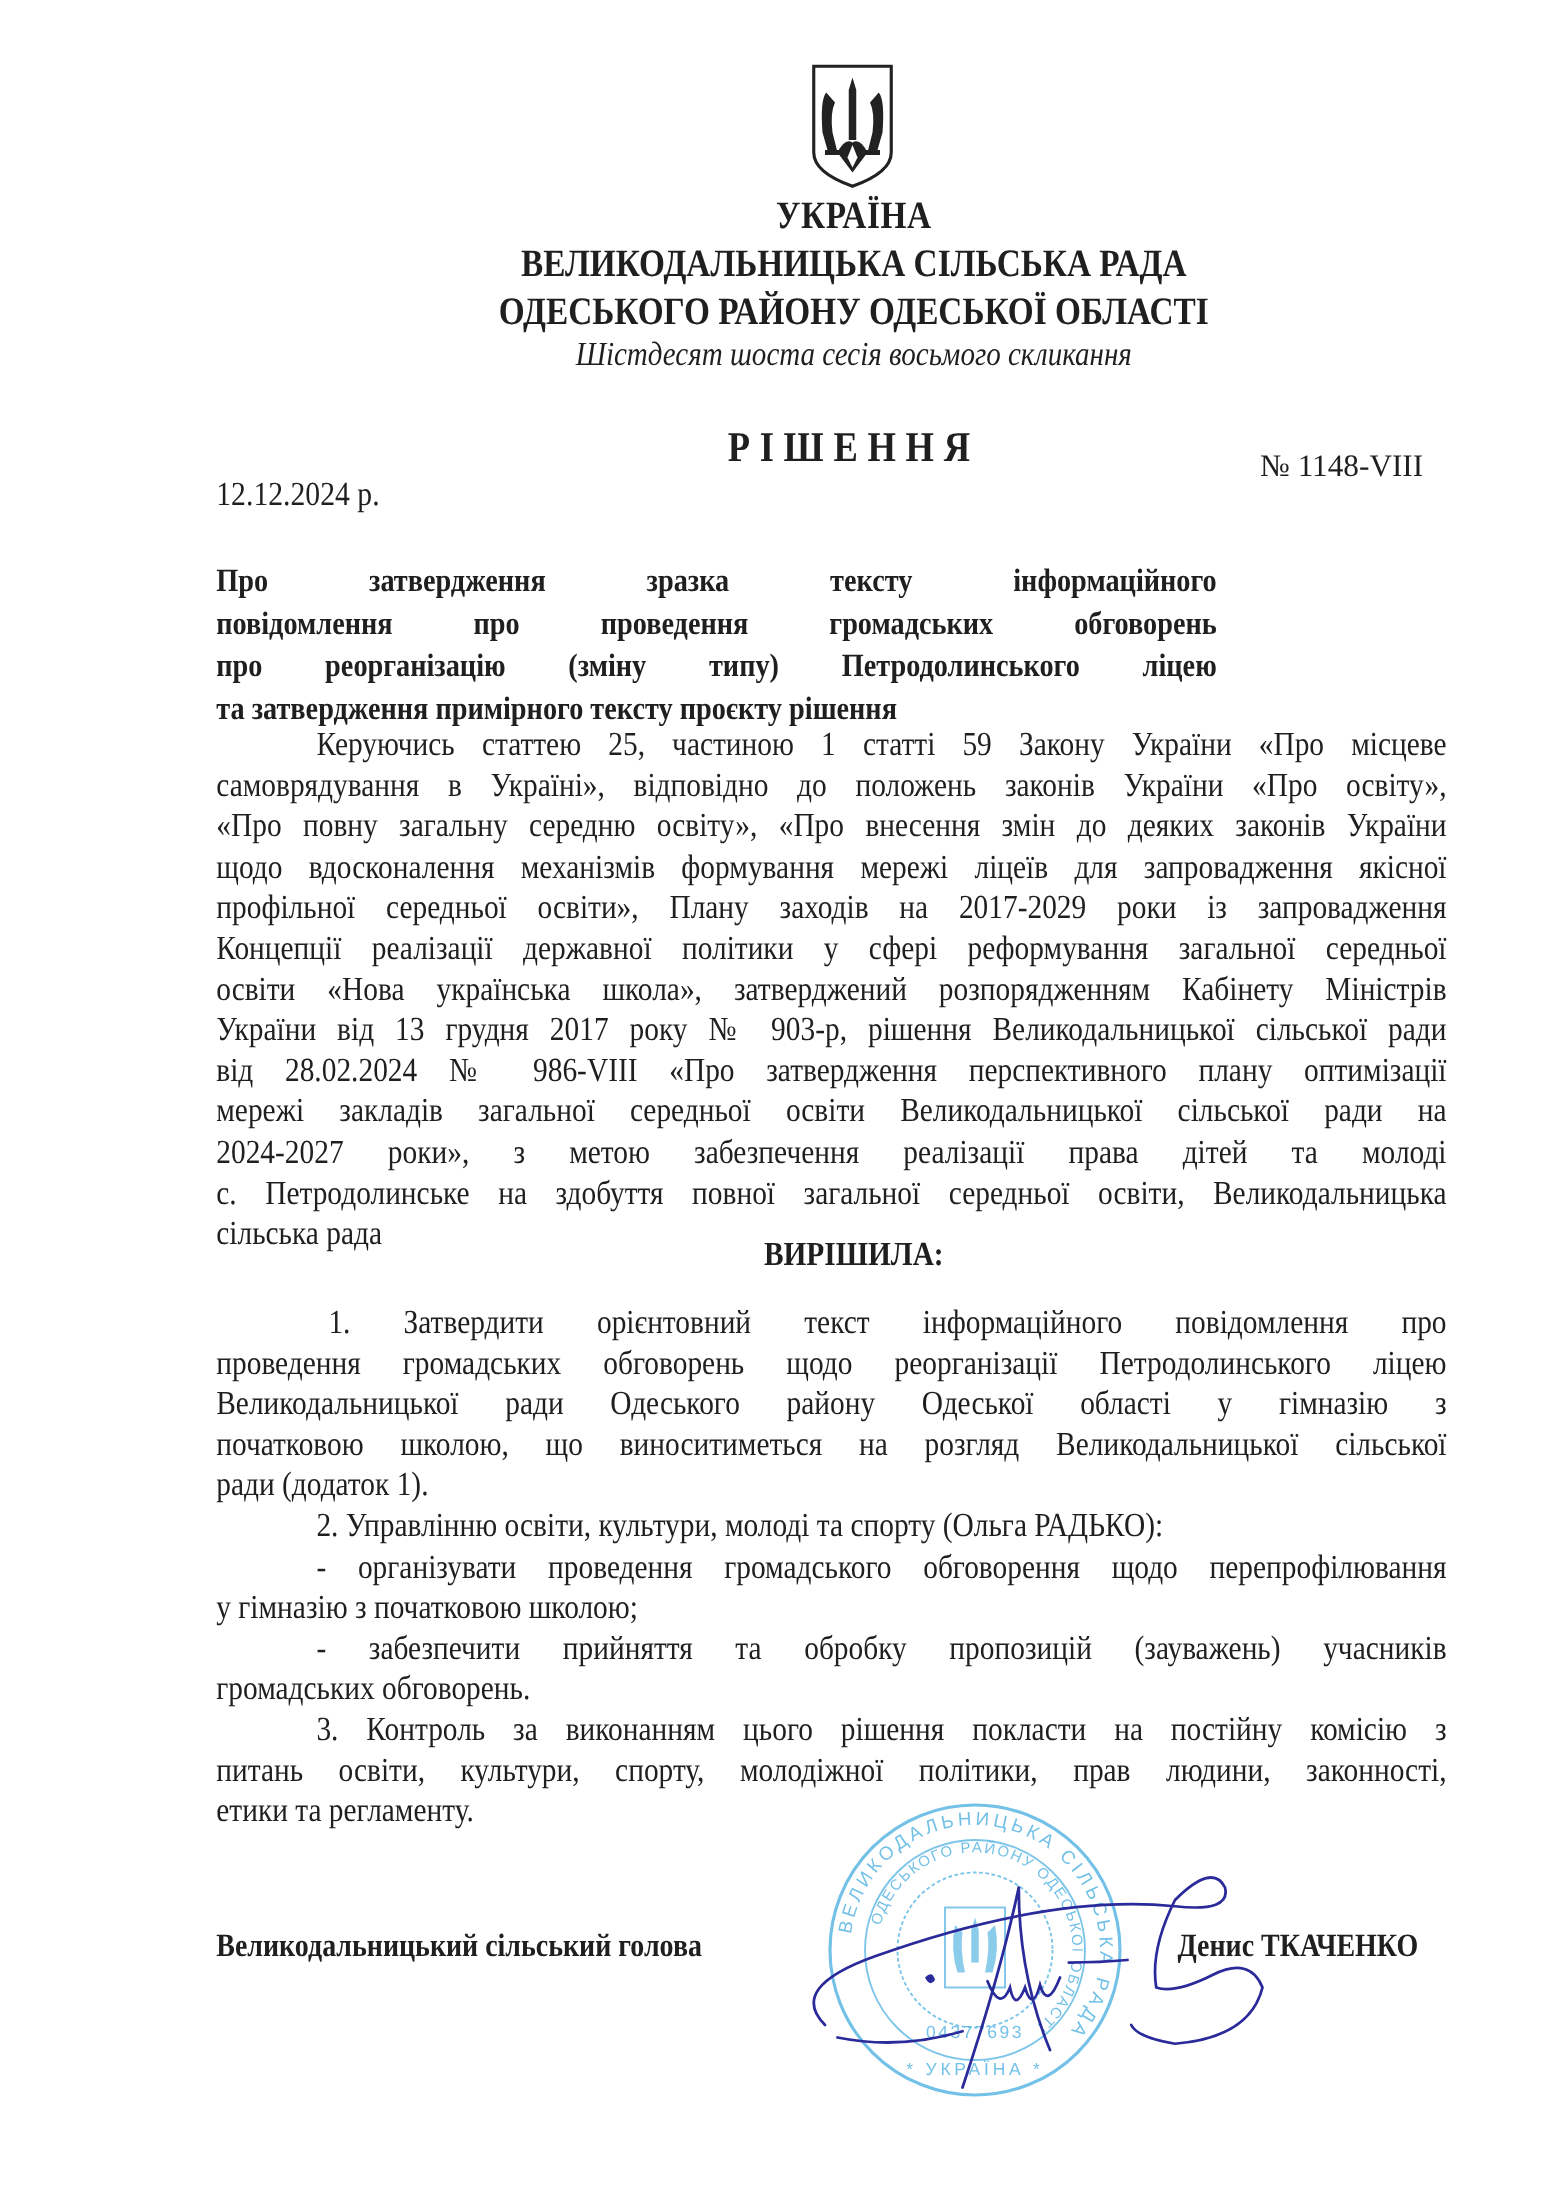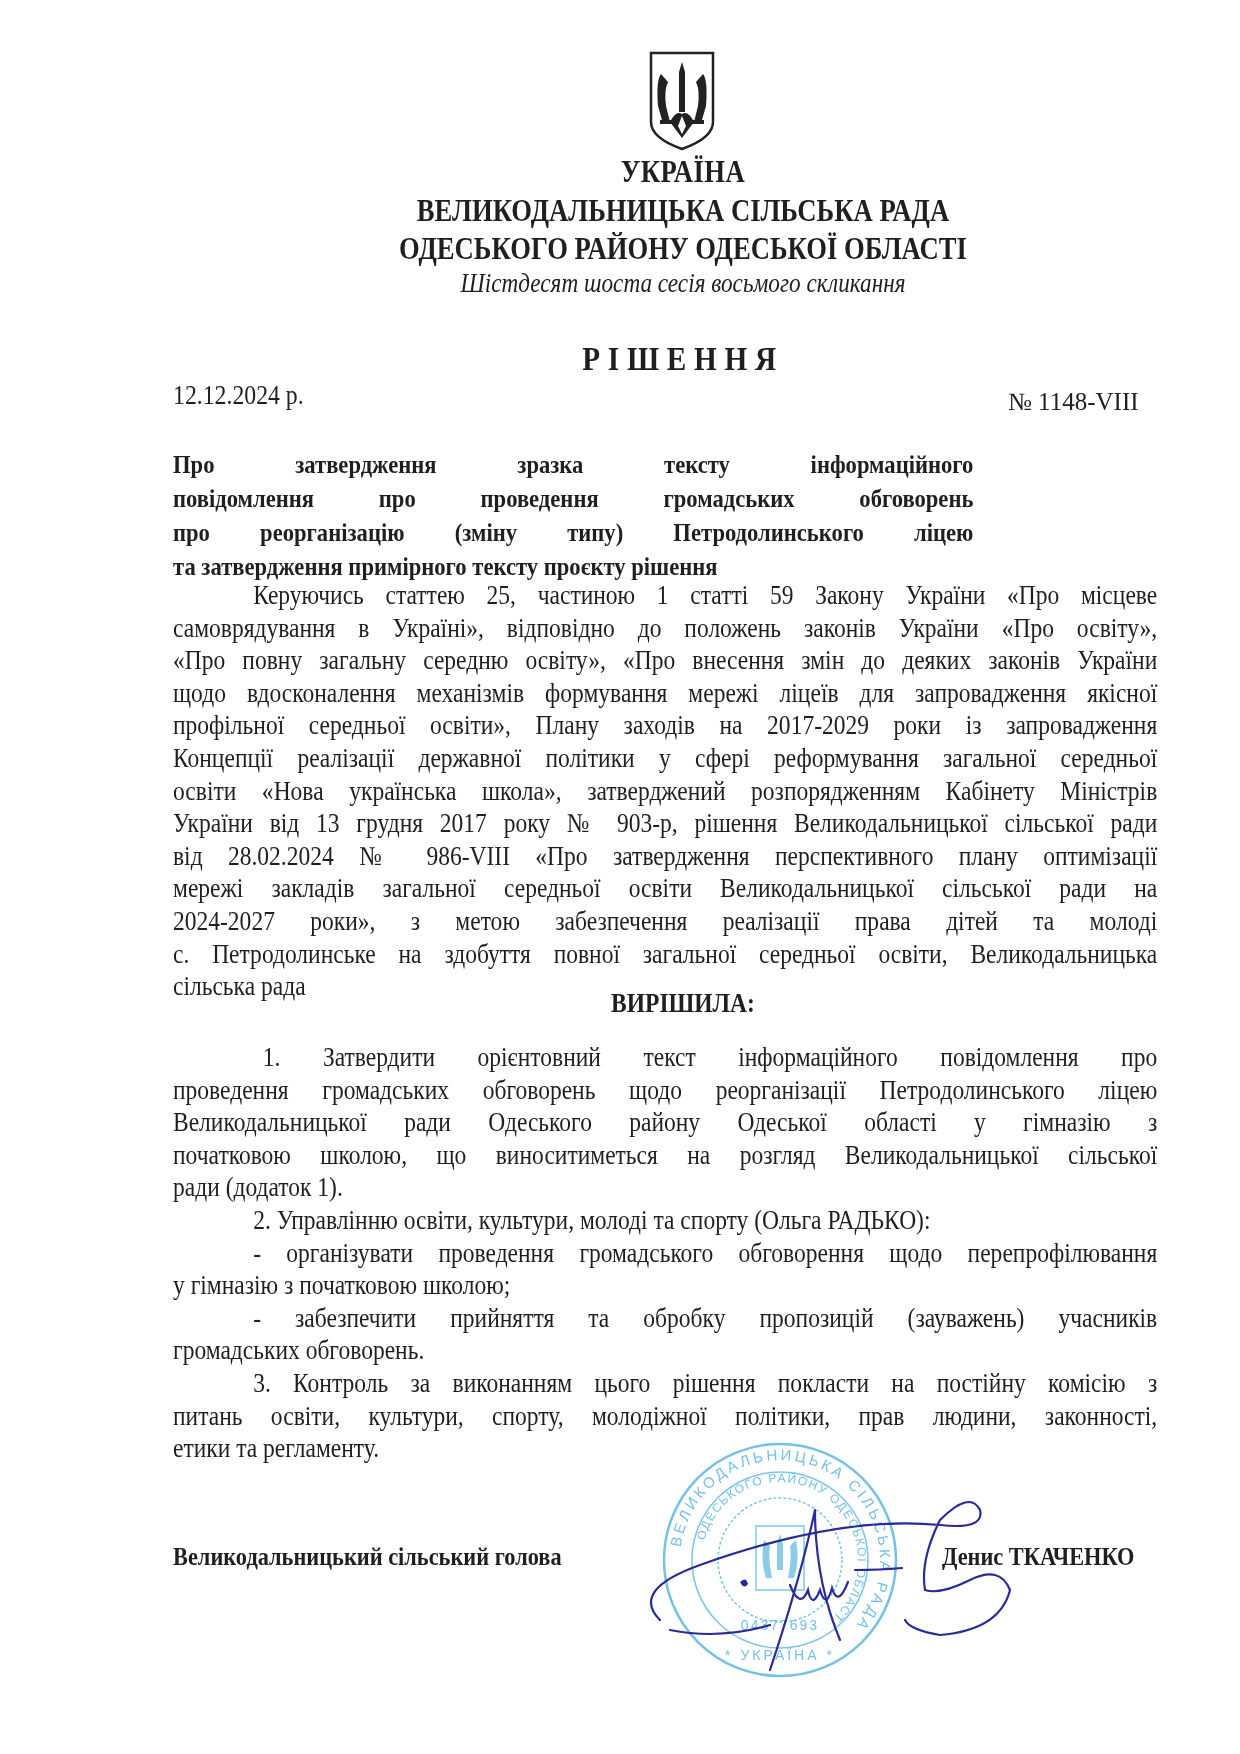--- a/index.html
+++ b/index.html
@@ -7,21 +7,21 @@
          font-family: "Liberation Serif", "DejaVu Serif", serif; color: #1f1f1f; }
   .abs { position: absolute; }
   .center { position: absolute; left: 0; width: 1366px; text-align: center; }
   .coat { left: 648px; top: 50px; width: 68px; height: 102px; }
   .h-country { top: 154px; font-weight: bold; font-size: 31px; letter-spacing: 0.5px; transform: scaleX(0.86); transform-origin: 683px 0; }
   .h-council { top: 193px; font-weight: bold; font-size: 31px; transform: scaleX(0.86); transform-origin: 683px 0; }
   .h-district { top: 231px; font-weight: bold; font-size: 31px; transform: scaleX(0.86); transform-origin: 683px 0; }
   .h-session { top: 268px; font-style: italic; font-size: 27px; transform: scaleX(0.86); transform-origin: 683px 0; }
   .h-decision { top: 340px; font-weight: bold; font-size: 34px; letter-spacing: 9px; transform: scaleX(0.86); transform-origin: 683px 0; }
   .date { left: 173px; top: 380px; font-size: 27px; transform: scaleX(0.88); transform-origin: 0 0; }
-  .number { left: 1008px; top: 388px; font-size: 25px; }
+  .number { left: 1008px; top: 360px; font-size: 25px; }
   .subject { left: 173px; top: 448px; width: 800px; font-weight: bold; font-size: 26px; line-height: 34px;
              text-align: justify; transform: scaleX(0.87); transform-origin: 0 0; width: 920px; }
   .subject .ln { display: block; text-align: justify; text-align-last: justify; }
   .subject .ln.last { text-align-last: left; }
   .body { left: 173px; width: 1130px; font-size: 27px; line-height: 32.6px; transform: scaleX(0.871); transform-origin: 0 0; }
   .body .ln { display: block; text-align: justify; text-align-last: justify; white-space: nowrap; }
   .body .ln.free { text-align-last: left; }
   .body .ln.ind { padding-left: 92px; }
   .body .ln.ind2 { padding-left: 103px; }
   .p1 { top: 579px; }

